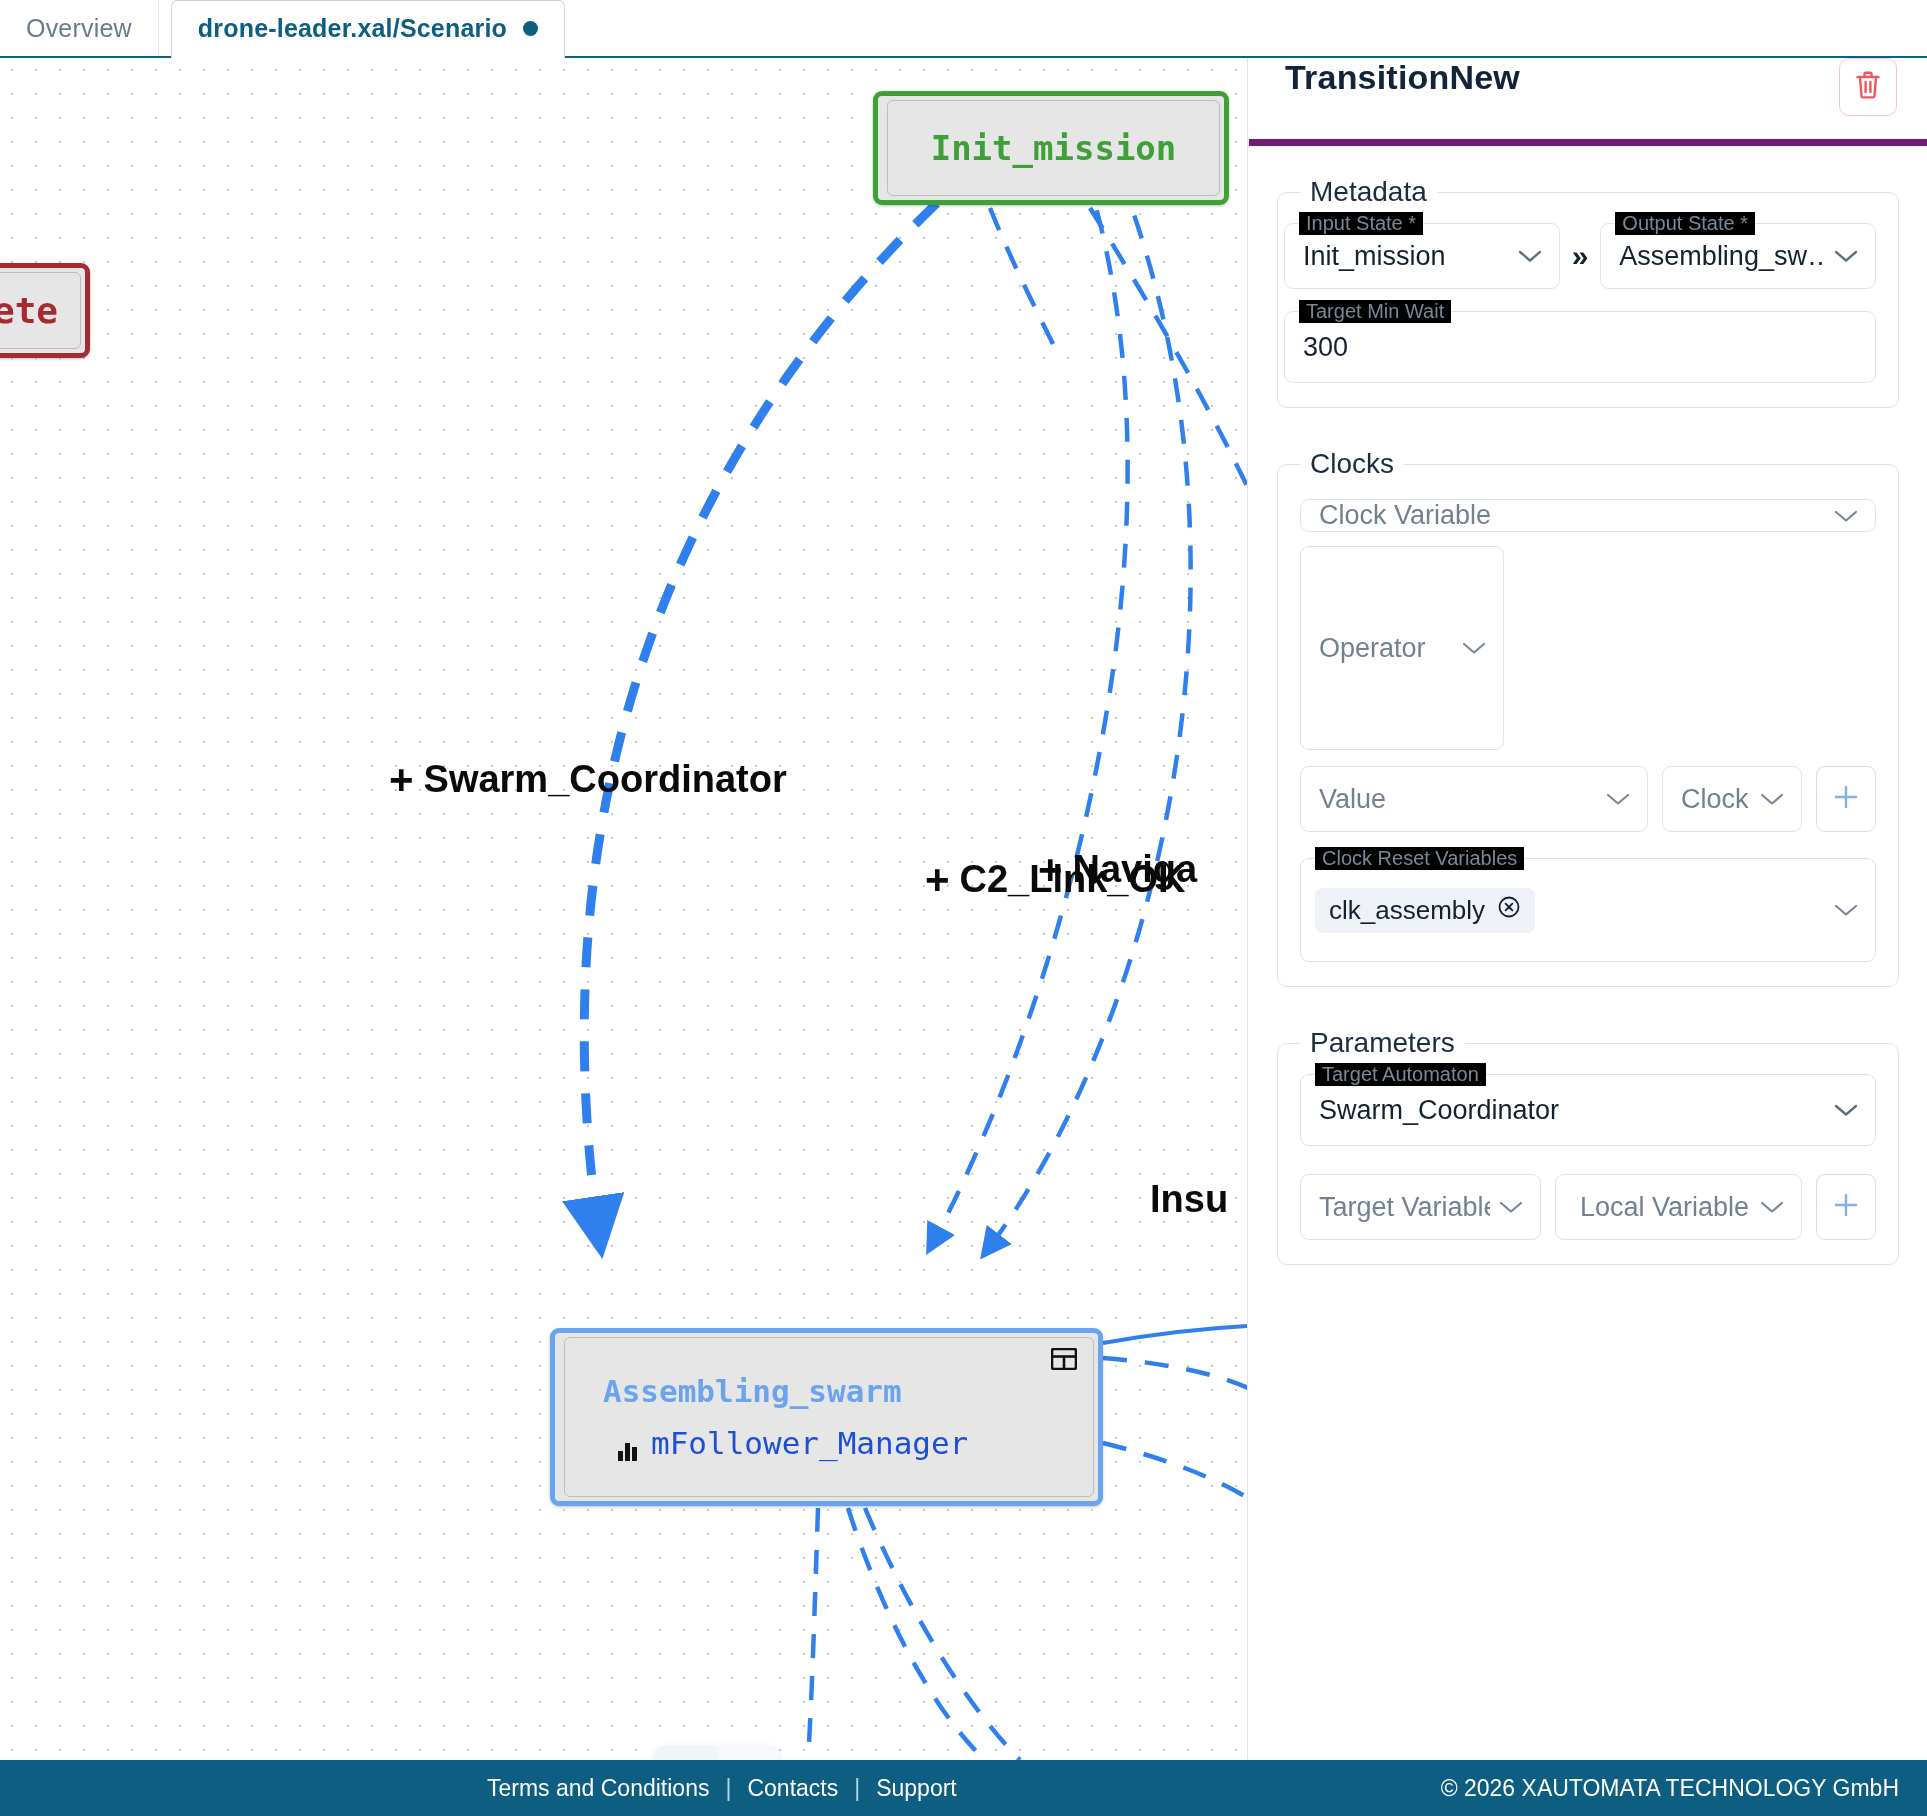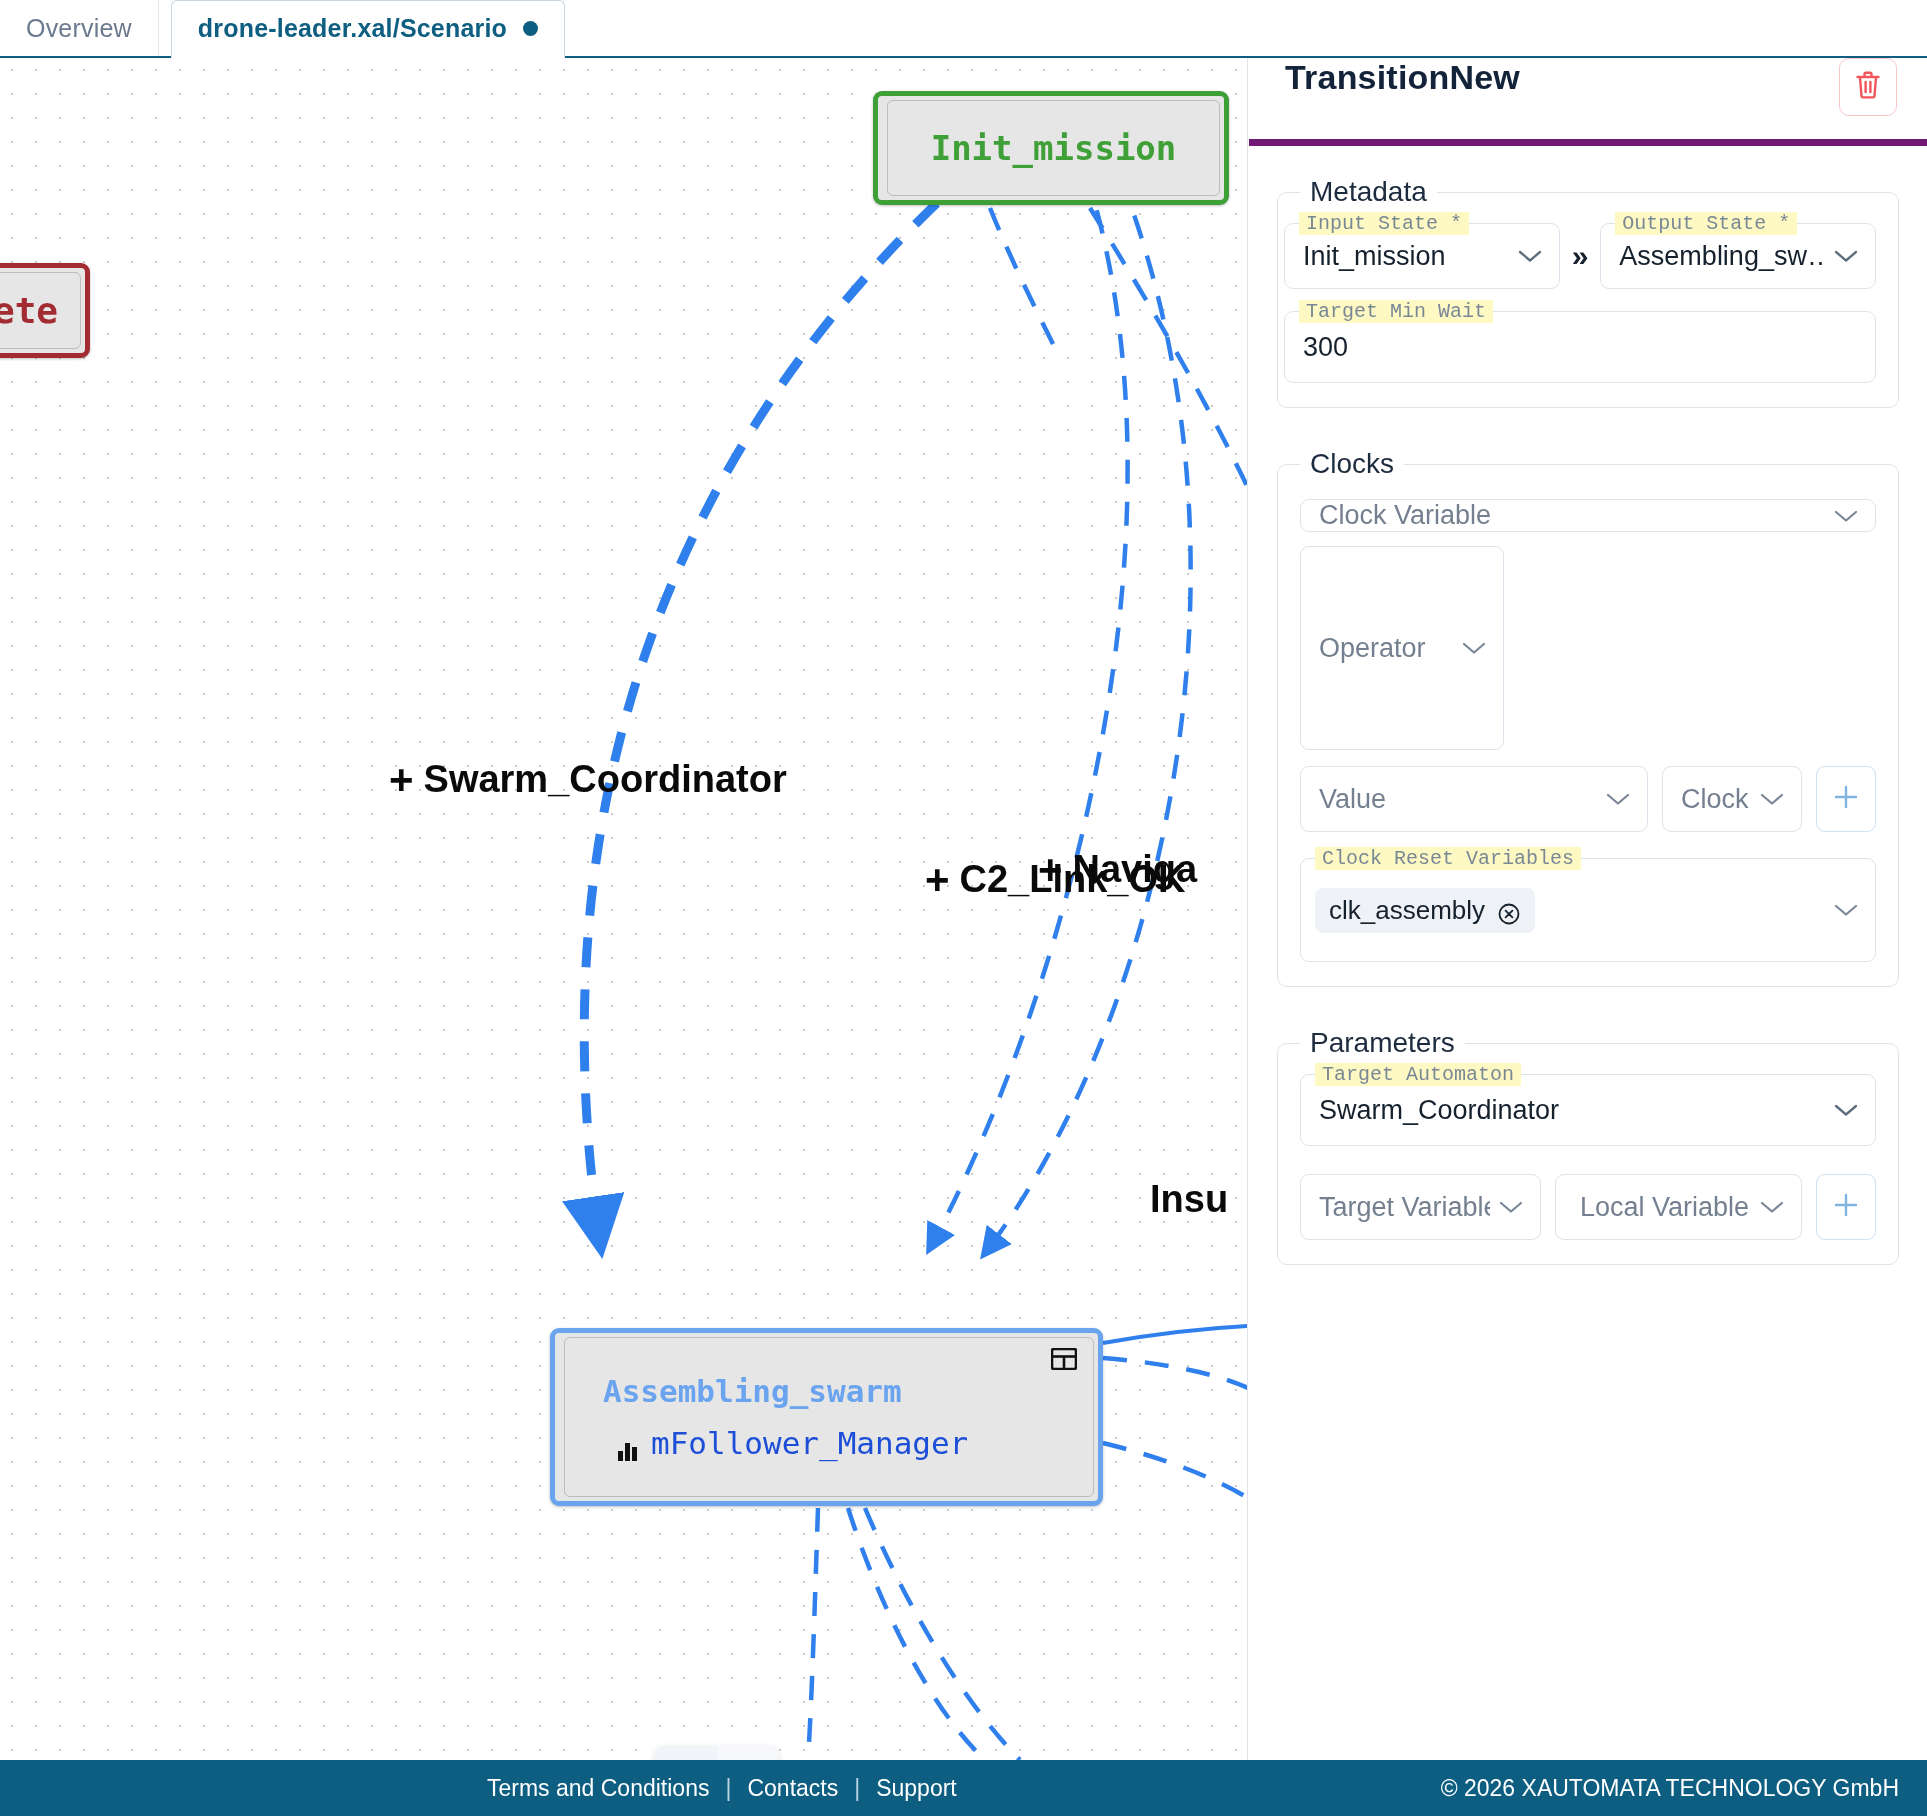--- a/index.html
+++ b/index.html
@@ -236,26 +236,25 @@
     border-radius: 9px;
     height: 66px;
     display: flex;
     align-items: center;
     padding: 0 16px 0 18px;
     background: #ffffff;
   }
   .ofield > .olabel {
     position: absolute;
     top: -12px; left: 14px;
-    background: #fef9c3;
+    background: #000000;
     padding: 0 7px;
     font-size: 20px;
     color: #7a8896;
     white-space: nowrap;
-    font-family: Liberation Mono, monospace;
   }
   .ofield .value {
     flex: 1;
     font-size: 27px;
     color: #16212e;
     overflow: hidden;
     white-space: nowrap;
   }
   .ofield .placeholder {
     flex: 1;
@@ -277,21 +276,21 @@
     border: 1px solid #cfe0f1;
     border-radius: 9px;
     background: #ffffff;
     display: flex; align-items: center; justify-content: center;
     cursor: pointer;
     flex: 0 0 auto;
   }
 
   .chip {
     display: inline-flex;
-    align-items: flex-end;
+    align-items: flex-start;
     gap: 12px;
     background: #eef2f7;
     border-radius: 8px;
     padding: 7px 14px;
     font-size: 26px;
     color: #15202d;
   }
   .chip .x { cursor: pointer; display:flex; }
 
   

